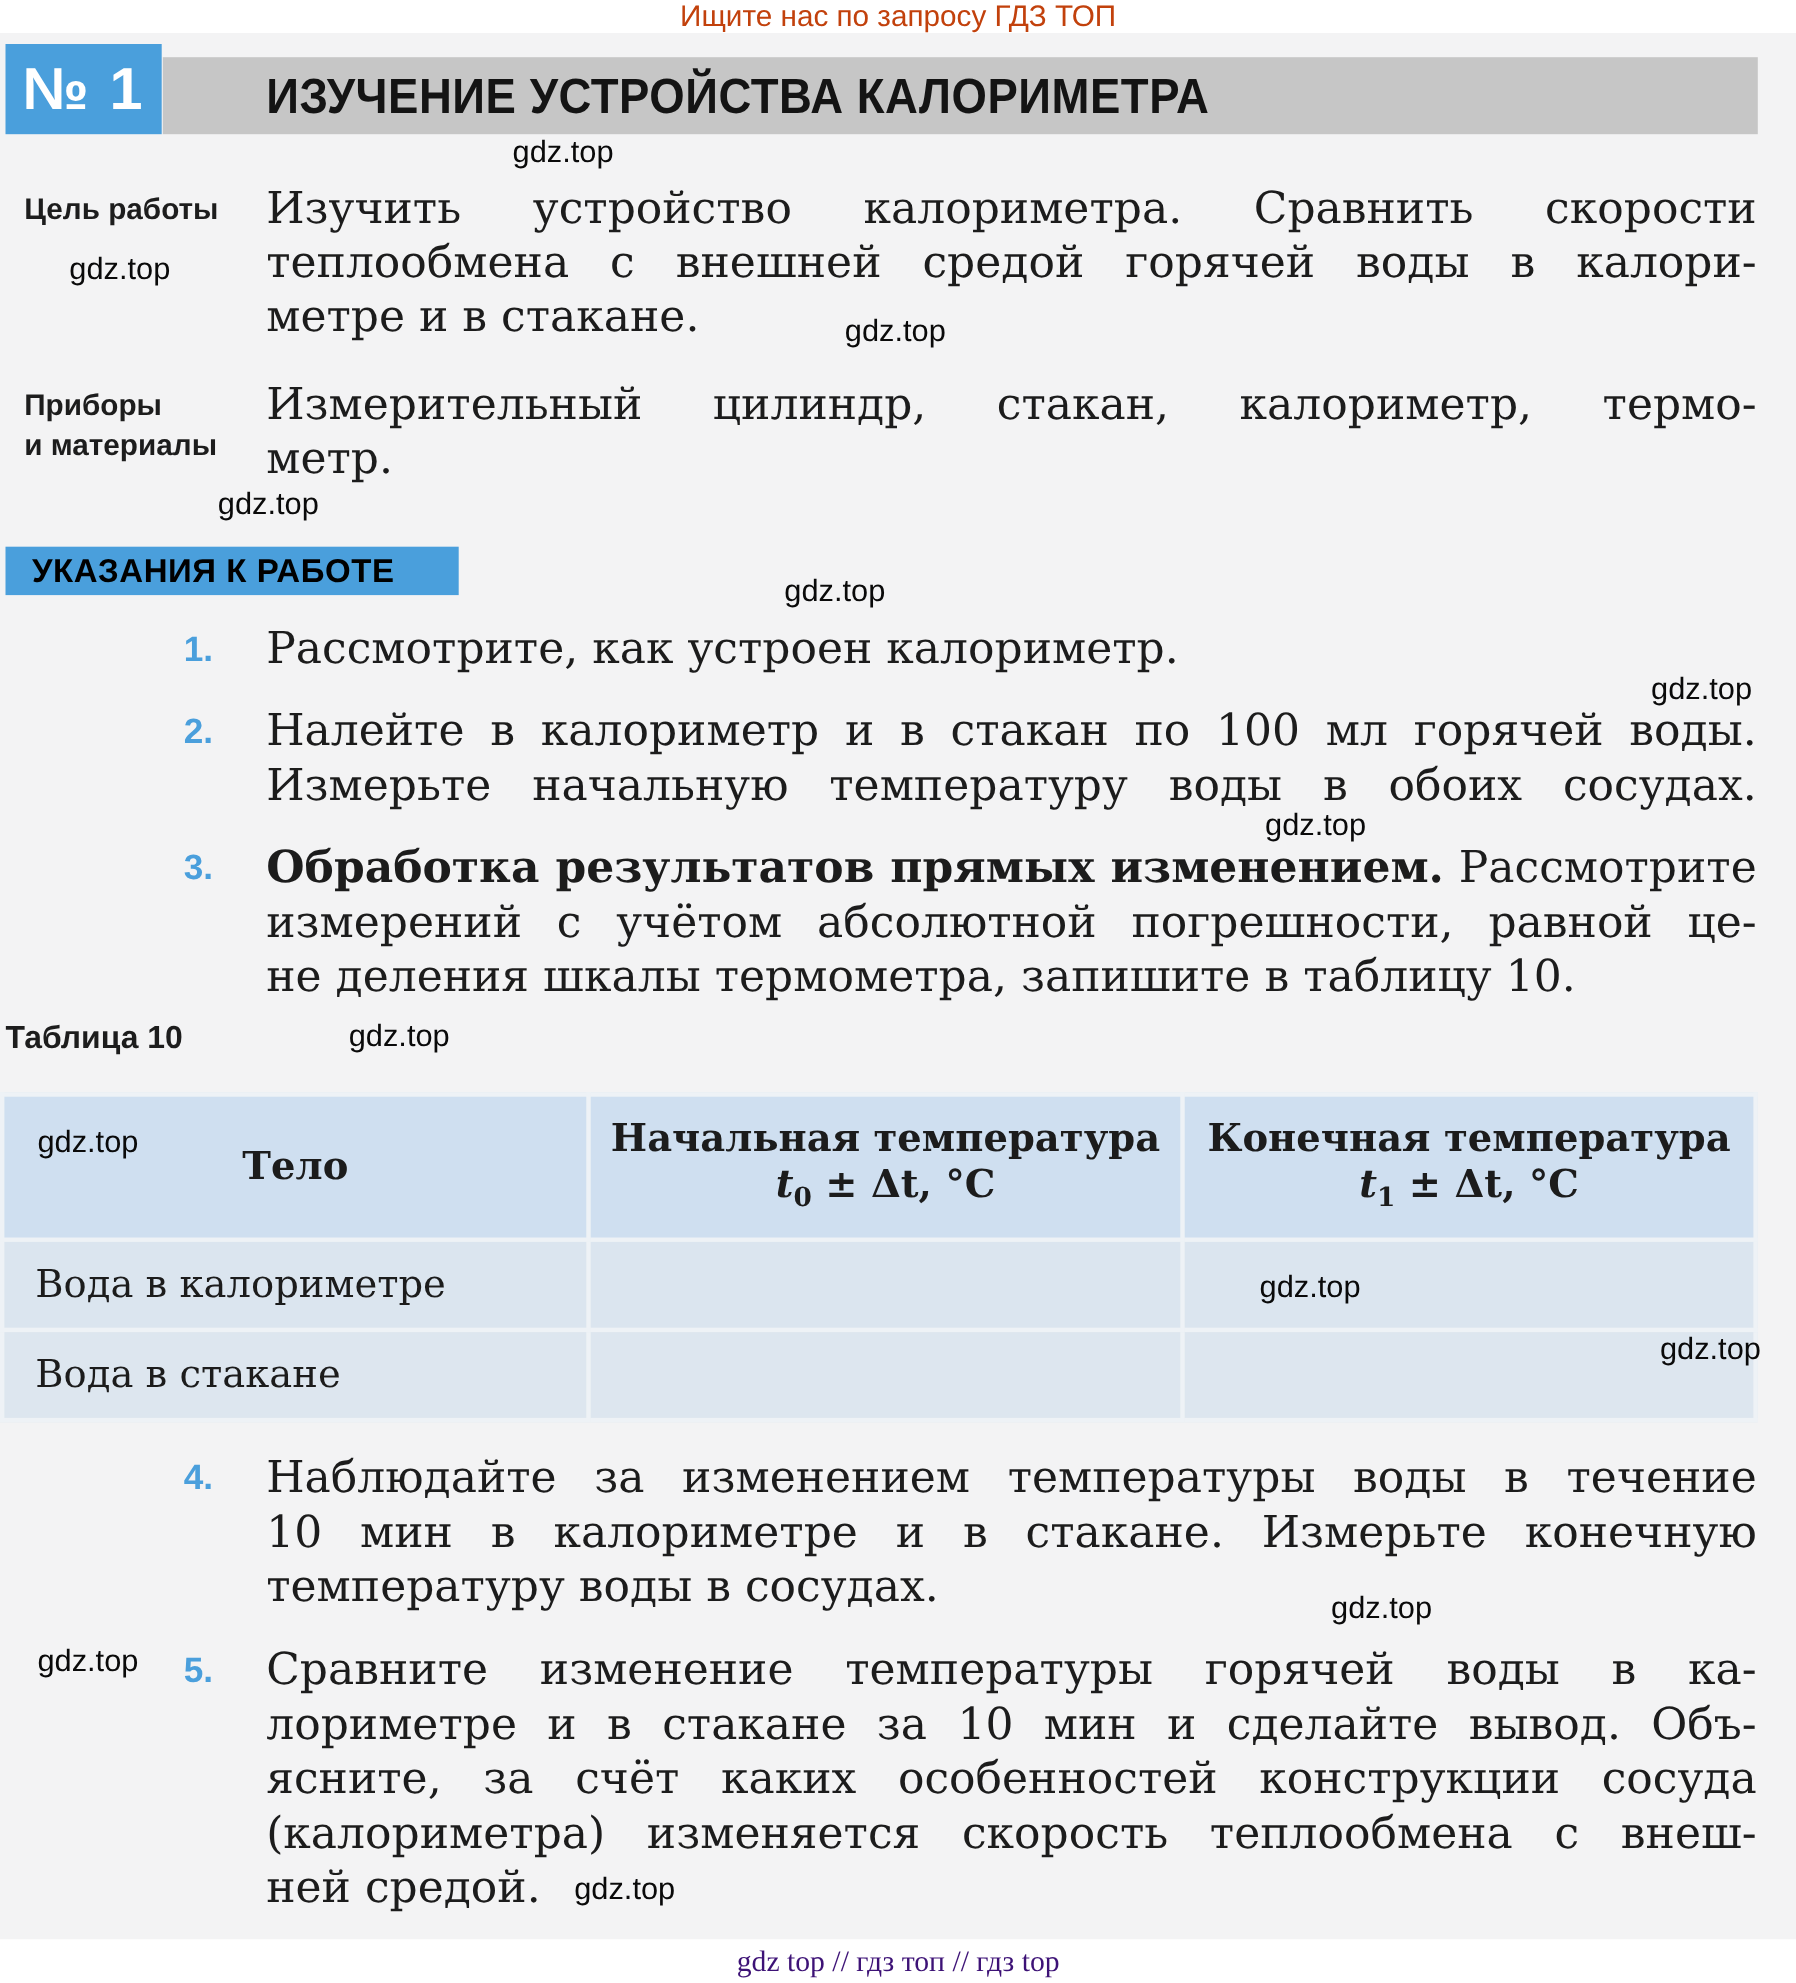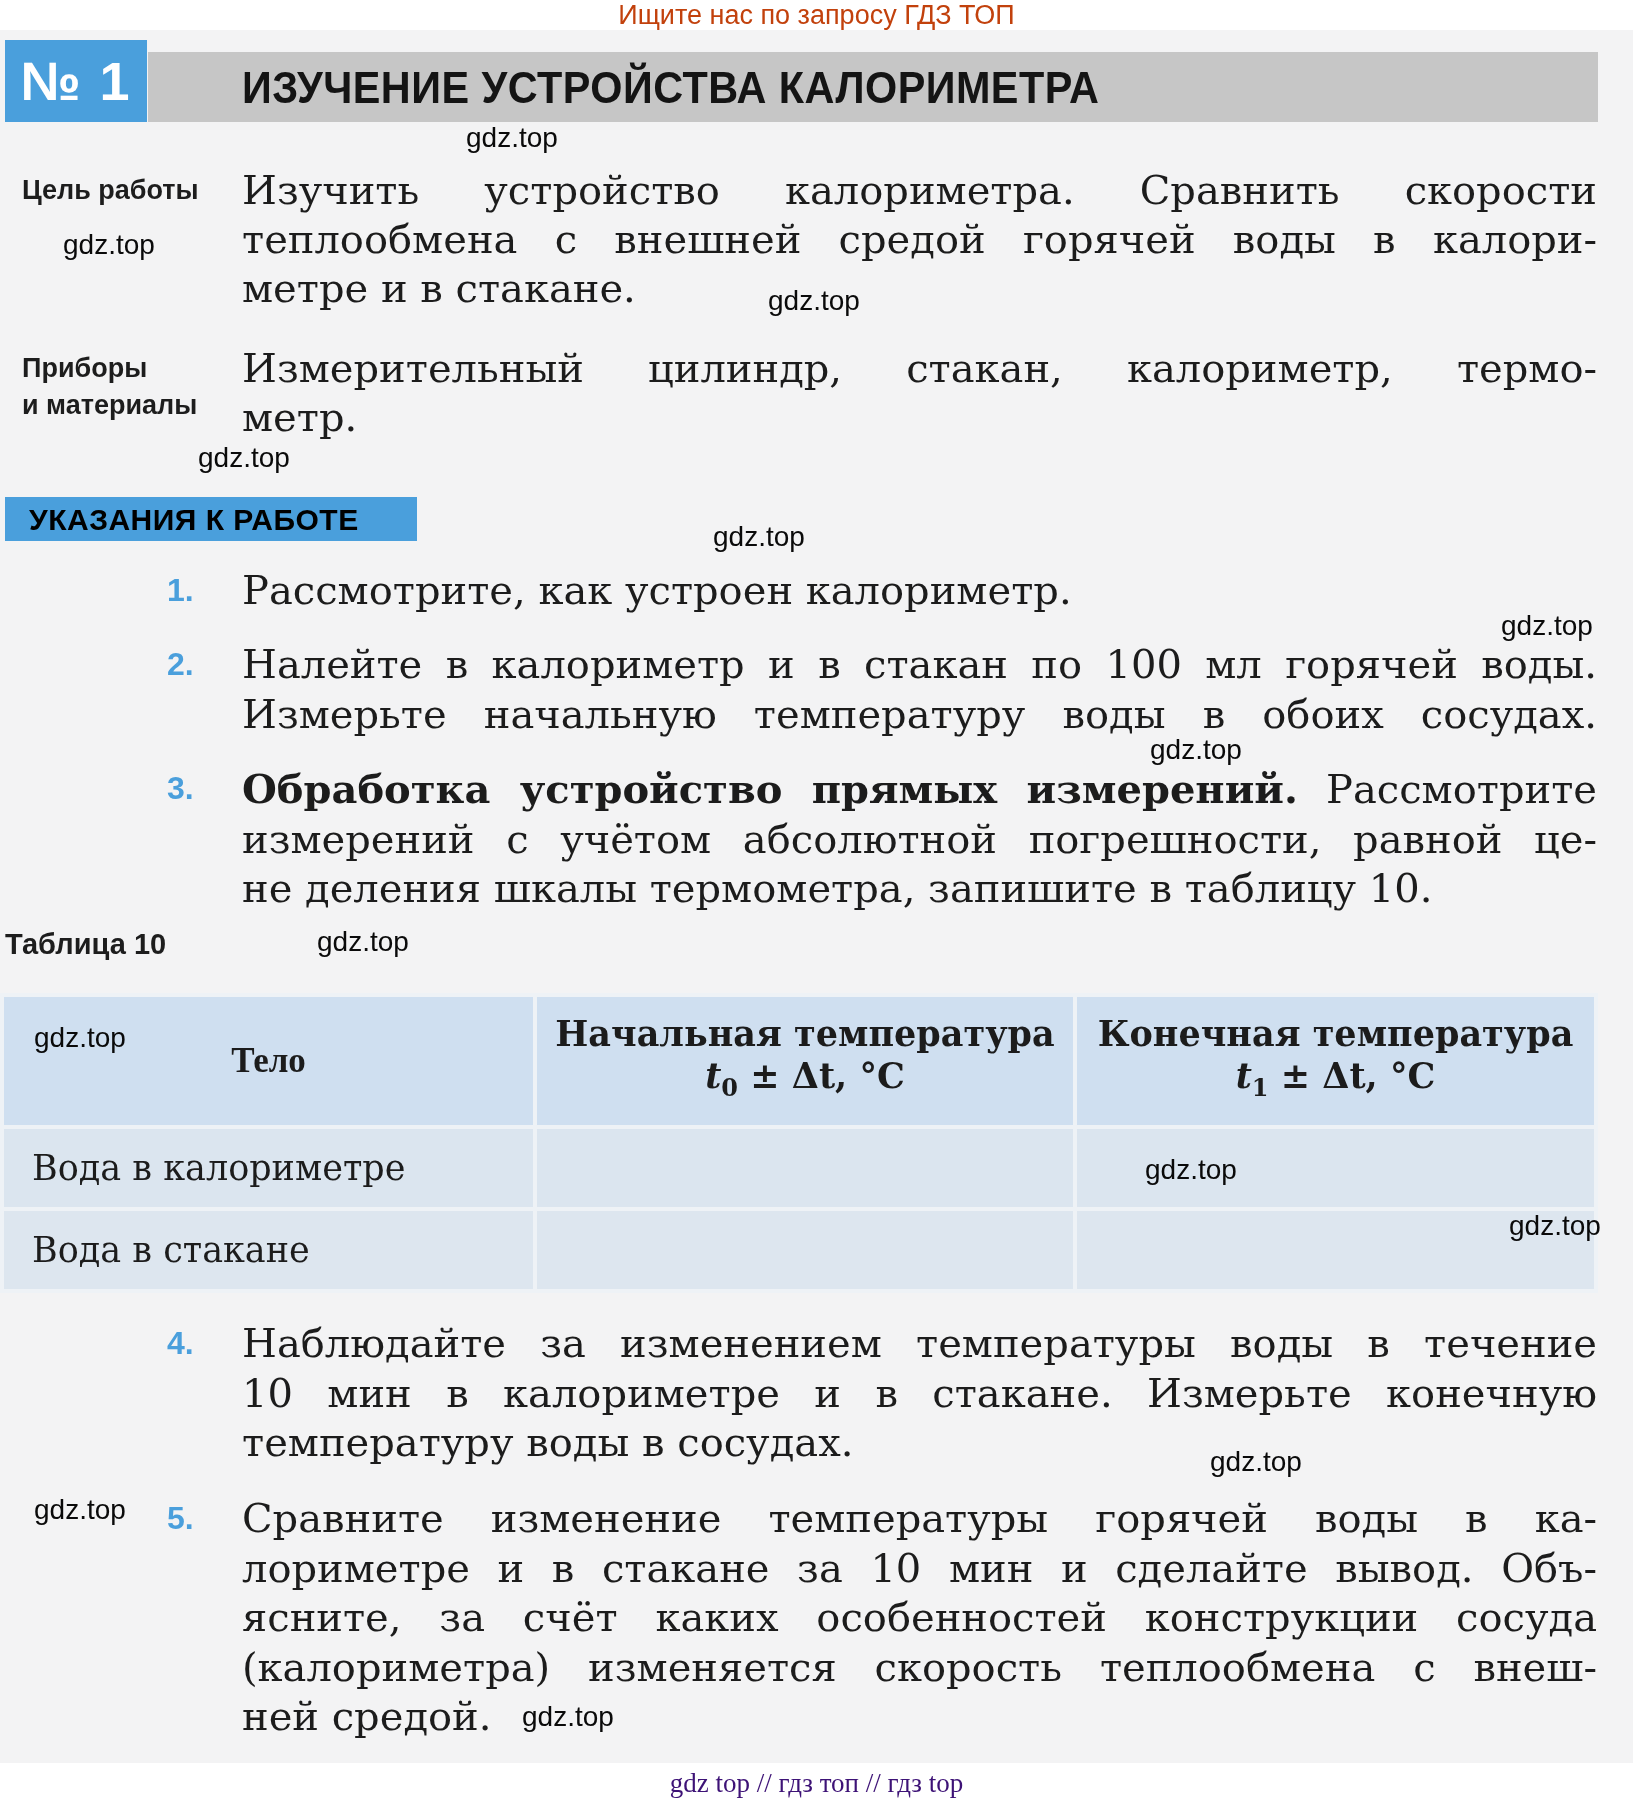--- a/index.html
+++ b/index.html
@@ -17,21 +17,21 @@
   .section-bar{position:absolute;left:5px;top:497px;width:412px;height:44px;background:#4a9fdc;color:#000000;font-family:"Liberation Sans",sans-serif;font-weight:bold;font-size:30px;line-height:46px;padding-left:24px;box-sizing:border-box;letter-spacing:0.5px;}
   .step-num{position:absolute;left:167px;font-family:"Liberation Sans",sans-serif;font-weight:bold;font-size:32px;color:#4a9fdc;line-height:49px;}
   .step-text{position:absolute;left:242px;width:1355px;font-size:40px;line-height:49.5px;}
   .caption{position:absolute;left:5px;top:924px;font-family:"Liberation Sans",sans-serif;font-weight:bold;font-size:29px;line-height:40px;color:#1d1d1d;}
   table.data{position:absolute;left:0;top:993px;width:1598px;border-collapse:collapse;background:#dfe7ef;}
   table.data th,table.data td{border:4px solid #eef2f6;padding:0;}
   table.data th{background:#cfdff0;font-weight:bold;font-size:35px;line-height:42px;height:128px;text-align:center;}
   table.data td{height:78px;font-size:35px;}
   table.data tr.r1 td{background:#dbe5ef;}
   table.data tr.r2 td{background:#dde6ef;}
-  .col1{width:529px;font-family:Liberation Serif, serif;}
+  .col1{width:529px;}
   .col2{width:536px;}
   .cell-left{padding-left:28px !important;text-align:left;}
   .math{font-style:italic;}
   .sub{font-size:24px;vertical-align:-8px;font-style:normal;}
   .wm{position:absolute;font-family:"Liberation Sans",sans-serif;font-size:28px;color:#0a0a0a;line-height:30px;white-space:nowrap;}
   b.bold{font-weight:bold;}
 </style>
 </head>
 <body>
 
@@ -67,21 +67,21 @@
 </div>
 
 <div class="step-num" style="top:640px;">2.</div>
 <div class="step-text" style="top:640px;">
   <span class="line">Налейте в калориметр и в стакан по 100 мл горячей воды.</span>
   <span class="line">Измерьте начальную температуру воды в обоих сосудах.</span>
 </div>
 
 <div class="step-num" style="top:764px;">3.</div>
 <div class="step-text" style="top:764px;">
-  <span class="line"><b class="bold">Обработка устройство прямых измерений.</b><span> Рассмотрите</span></span>
+  <span class="line"><b class="bold">Обработка результатов прямых изменением.</b><span> Рассмотрите</span></span>
   <span class="line">измерений с учётом абсолютной погрешности, равной це-</span>
   <span class="line last">не деления шкалы термометра, запишите в таблицу 10.</span>
 </div>
 
 <div class="caption">Таблица 10</div>
 
 <table class="data">
   <tbody>
       <tr>
     <th class="col1"><span>Тело</span></th>

